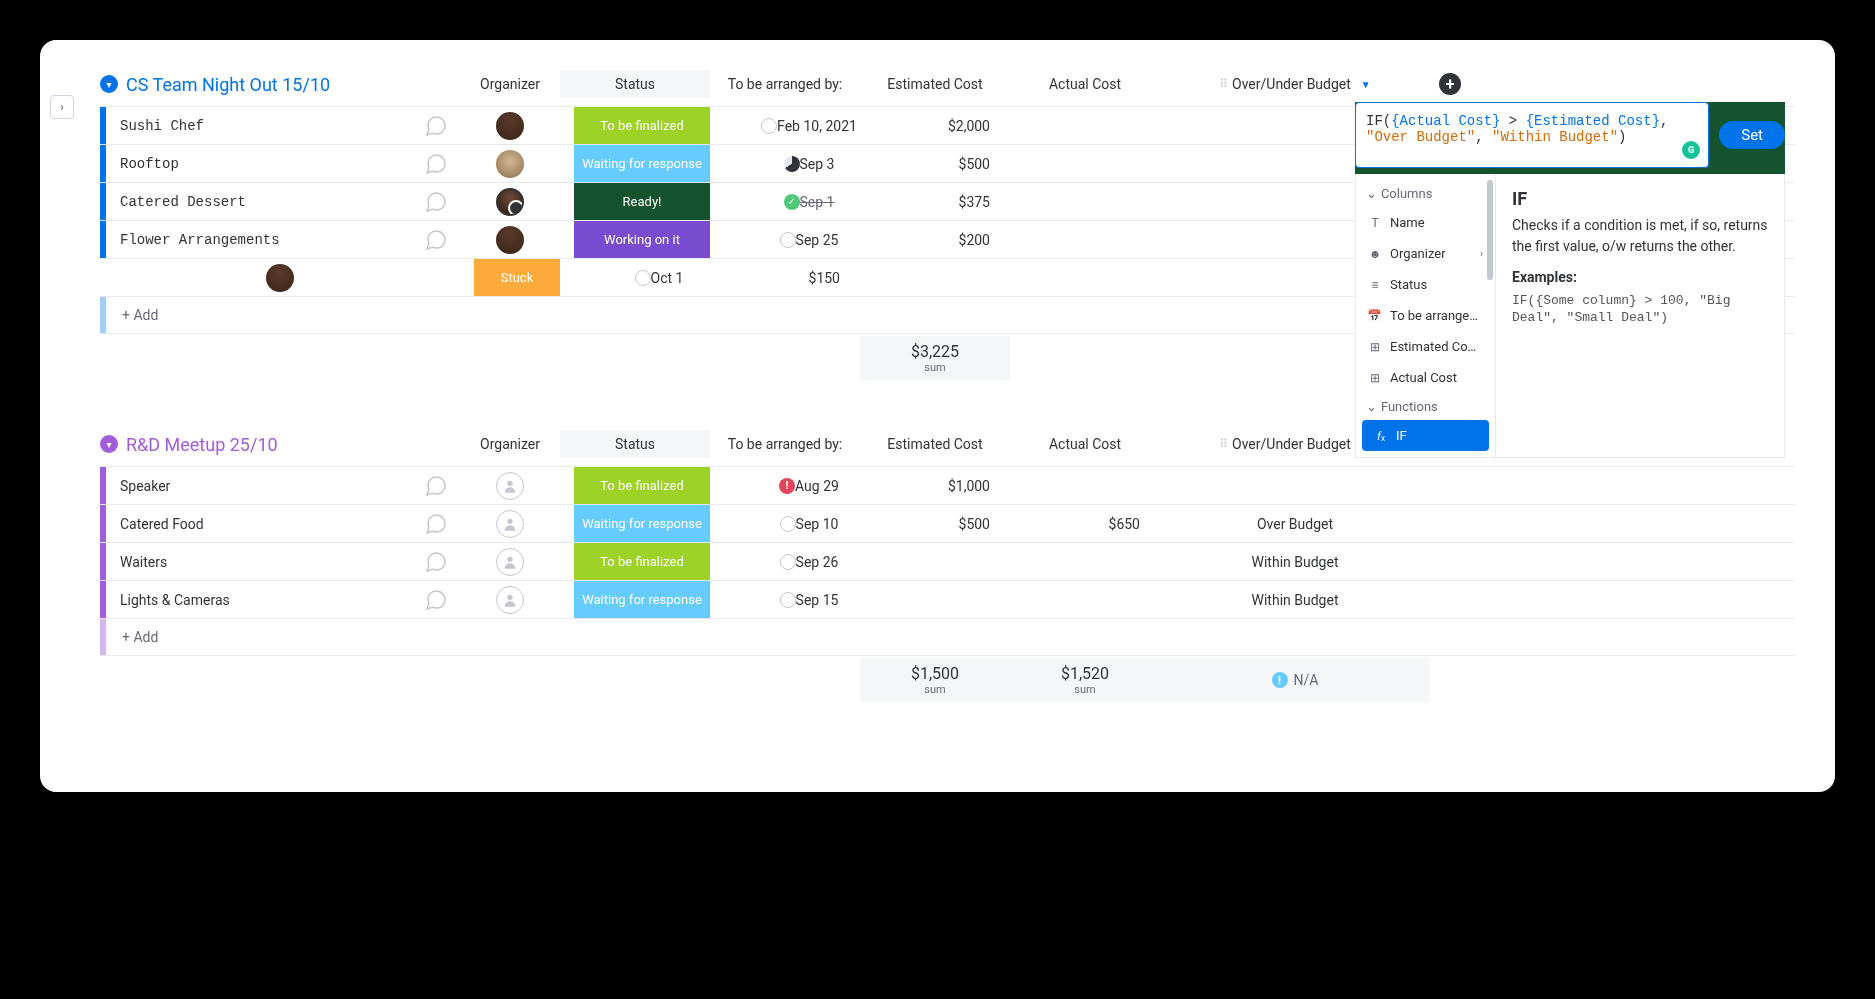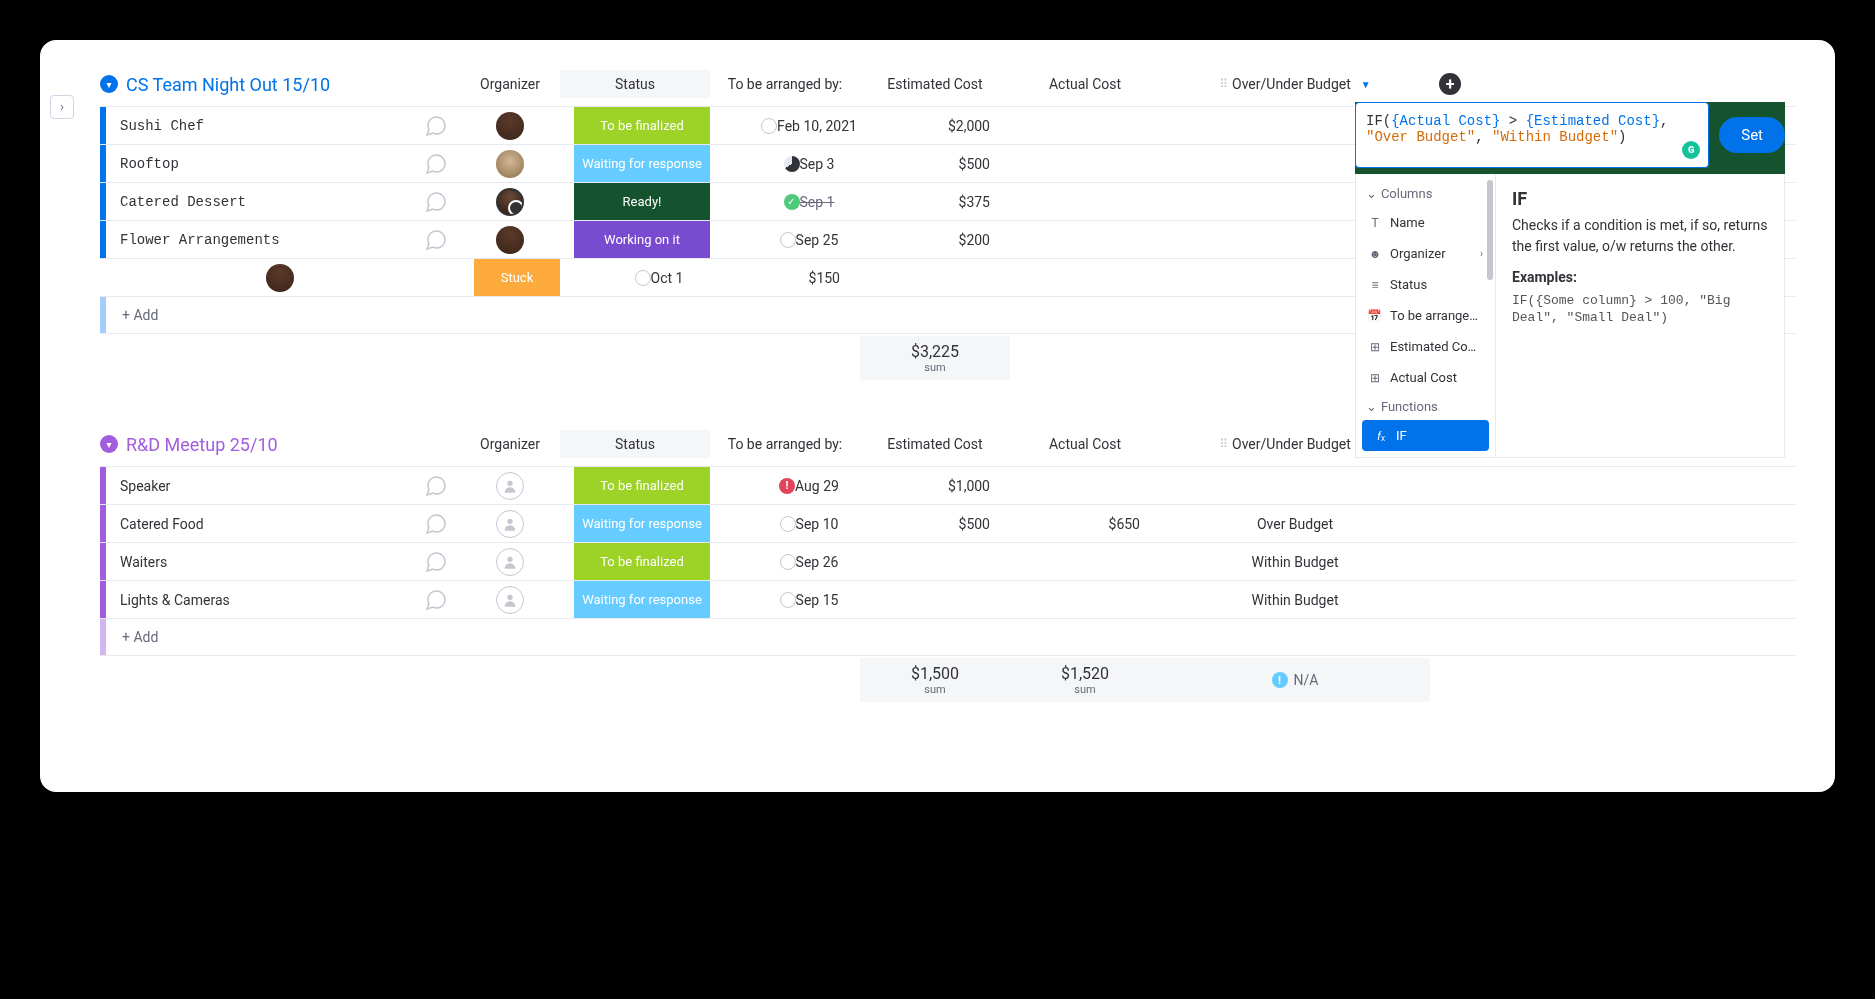--- a/index.html
+++ b/index.html
@@ -237,21 +237,21 @@
 }
 .set-btn {
   background: #0073ea;
   color: #fff;
   border-radius: 20px;
   padding: 0 22px;
   display: flex;
   align-items: center;
   font-size: 15px;
   align-self: center;
-  height: 36px;
+  height: 28px;
 }
 .formula-body {
   display: flex;
   border: 1px solid #e6e9ef;
   border-top: none;
   margin-top: 6px;
   background: #fff;
 }
 .formula-left {
   width: 140px;

